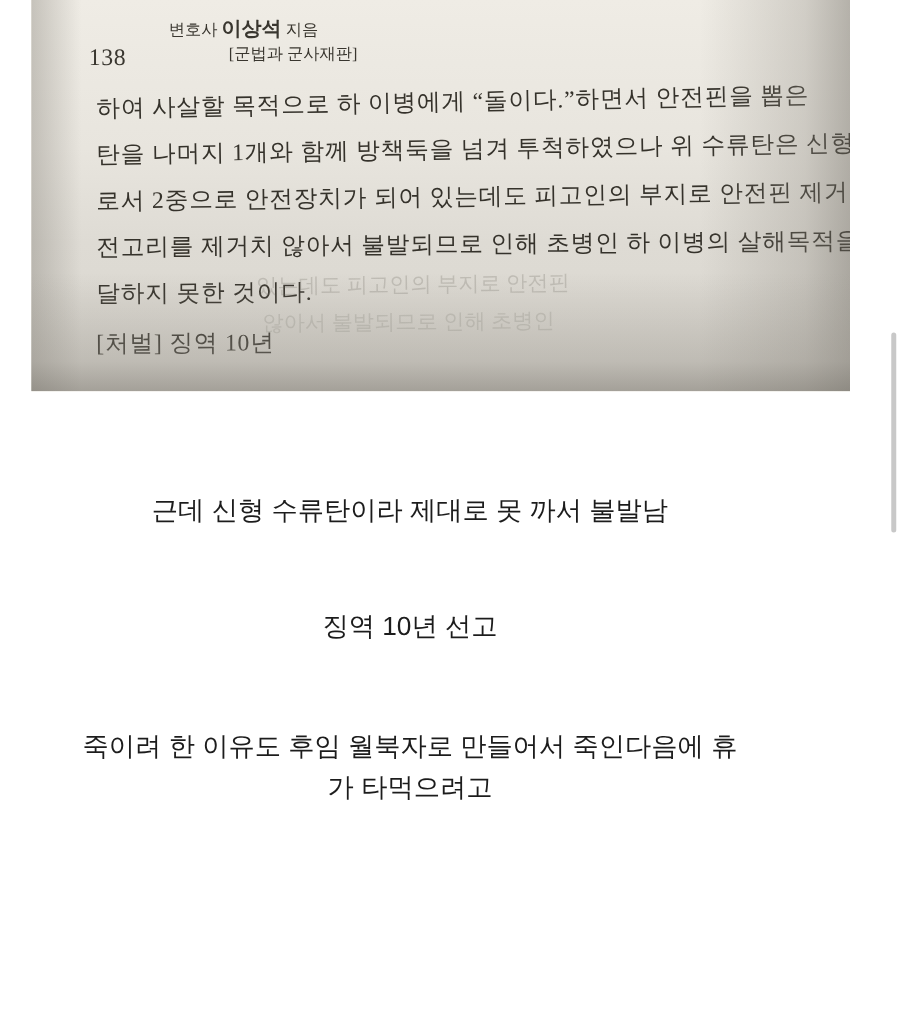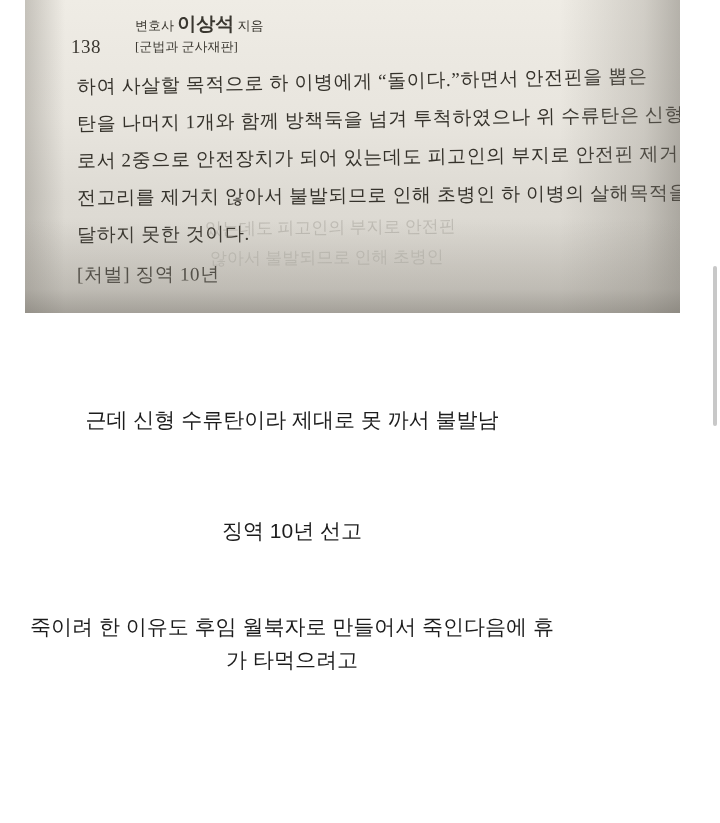--- a/index.html
+++ b/index.html
@@ -63,22 +63,22 @@
   }
   .hdr {
     position: absolute;
     left: 110px;
     top: 14px;
     font-family: "Liberation Serif", serif;
     color: #39362f;
     line-height: 1.25;
   }
   .hdr .l1 { font-size: 13px; }
-  .hdr .l1 b { font-size: 19px; font-weight: 700; font-family: Liberation Mono, monospace; }
-  .hdr .l2 { font-size: 13px; margin-top: 1px; }
+  .hdr .l1 b { font-size: 16px; font-weight: 700; }
+  .hdr .l2 { font-size: 13px; margin-top: 1px; margin-left: 48px; }
 
   
   .scan-body {
     position: absolute;
     left: 52px;
     top: 74px;
     right: 10px;
   }
   .scan-line {
     font-family: "Liberation Serif", serif;
@@ -117,32 +117,33 @@
     font-size: 17px;
     color: rgba(90,86,78,0.18);
     white-space: nowrap;
     transform: rotate(-0.5deg);
   }
 
   
   .captions {
     position: absolute;
     left: 0;
-    top: 324px;
+    top: 313px;
     width: 584px;
+    padding-left: 36px;
   }
   .cap {
     text-align: center;
     color: #1c1c1c;
     font-size: 21px;
     line-height: 1.55;
     font-family: "Liberation Sans", sans-serif;
   }
   .cap-1 { margin-top: 80px; }
-  .cap-2 { margin-top: 78px; }
+  .cap-2 { margin-top: 60px; }
   .cap-3 { margin-top: 64px; padding: 0 28px; }
 
   
   .scrollbar {
     position: absolute;
     right: 3px;
     top: 266px;
     width: 4px;
     height: 160px;
     border-radius: 2px;

